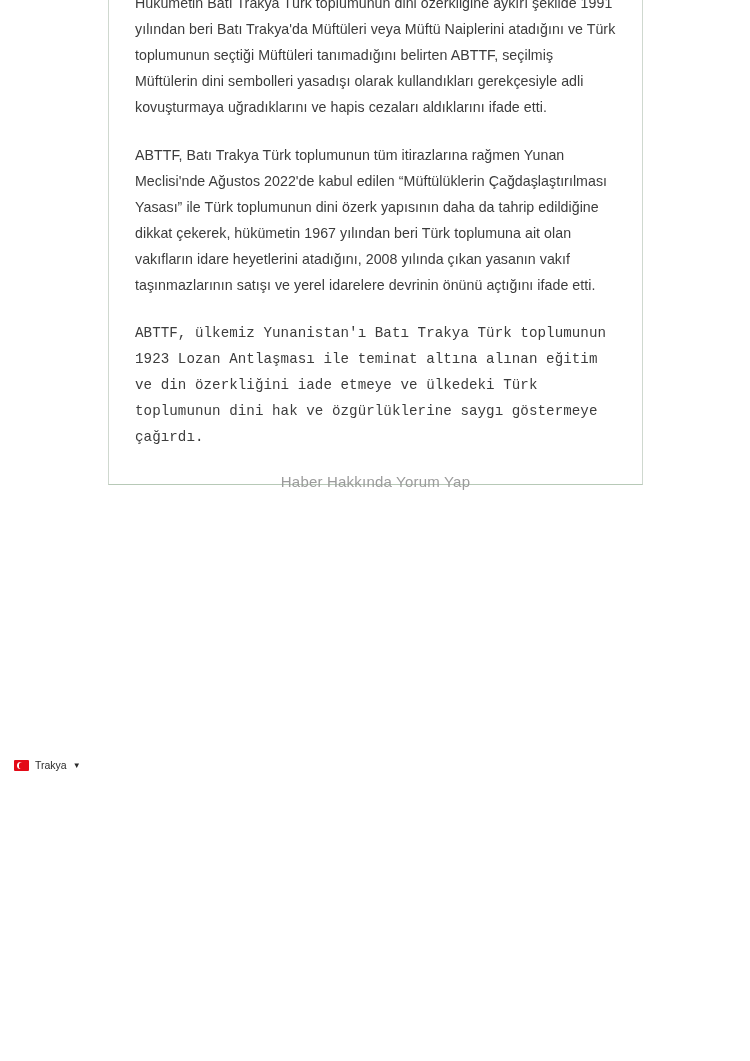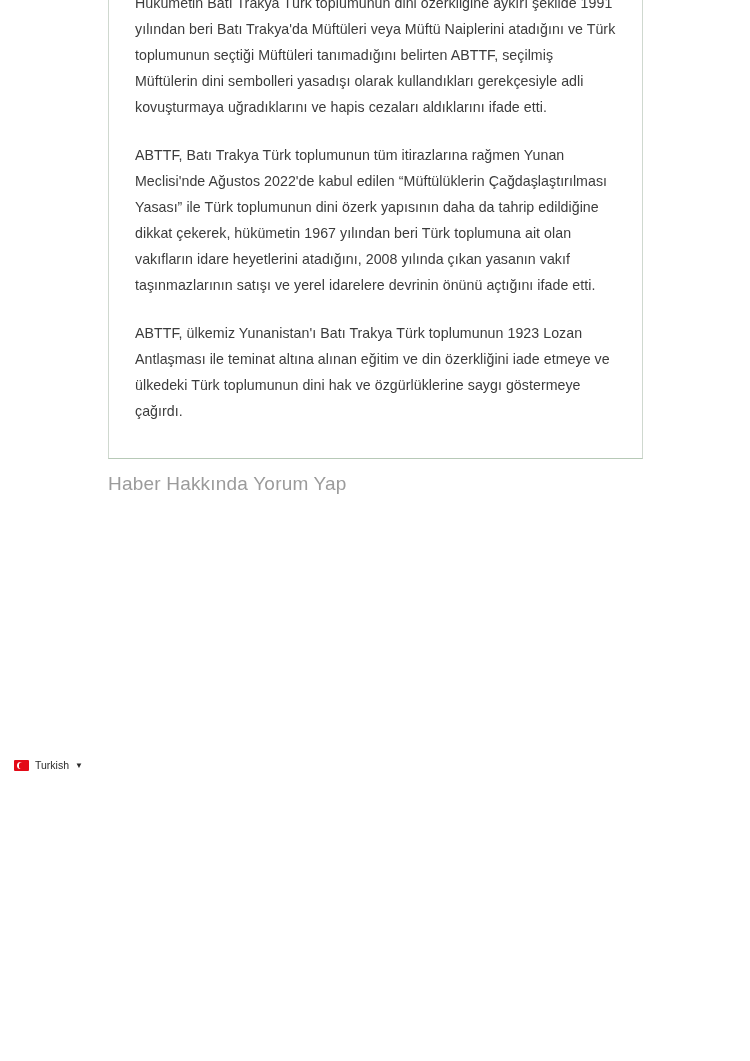--- a/index.html
+++ b/index.html
@@ -40,28 +40,29 @@
   }
 
   .article-box p {
     margin: 0 0 22px 0;
     font-size: 14.2px;
     line-height: 26px;
     color: #3c3c3c;
     text-align: left;
     letter-spacing: 0.05px;
   }
-  .article-box p:last-child { margin-bottom: 16px; }
+  .article-box p:last-child { margin-bottom: 16px; font-family: Liberation Mono, monospace; }
 
   .comment-cta {
     position: absolute;
     left: 108px;
     top: 473px;
     width: 535px;
-    font-size: 19px;
+    text-align: center;
+    font-size: 15px;
     color: #9b9b9b;
     letter-spacing: 0.2px;
     cursor: pointer;
   }
 
   
   .lang-widget {
     position: absolute;
     left: 14px;
     bottom: 12px;
@@ -121,17 +122,17 @@
     <p>ABTTF, Batı Trakya Türk toplumunun tüm itirazlarına rağmen Yunan Meclisi'nde Ağustos 2022'de kabul edilen “Müftülüklerin Çağdaşlaştırılması Yasası” ile Türk toplumunun dini özerk yapısının daha da tahrip edildiğine dikkat çekerek, hükümetin 1967 yılından beri Türk toplumuna ait olan vakıfların idare heyetlerini atadığını, 2008 yılında çıkan yasanın vakıf taşınmazlarının satışı ve yerel idarelere devrinin önünü açtığını ifade etti.</p>
     <p>ABTTF, ülkemiz Yunanistan'ı Batı Trakya Türk toplumunun 1923 Lozan Antlaşması ile teminat altına alınan eğitim ve din özerkliğini iade etmeye ve ülkedeki Türk toplumunun dini hak ve özgürlüklerine saygı göstermeye çağırdı.</p>
   </div>
 
   <div class="comment-cta">Haber Hakkında Yorum Yap</div>
 
   <div class="lang-widget">
     <span class="flag">
       <span class="crescent"></span>
     </span>
-    <span class="lang-label">Turkish</span>
+    <span class="lang-label">Trakya</span>
     <span class="caret">▼</span>
   </div>
 
 </div>
 
 </body></html>

